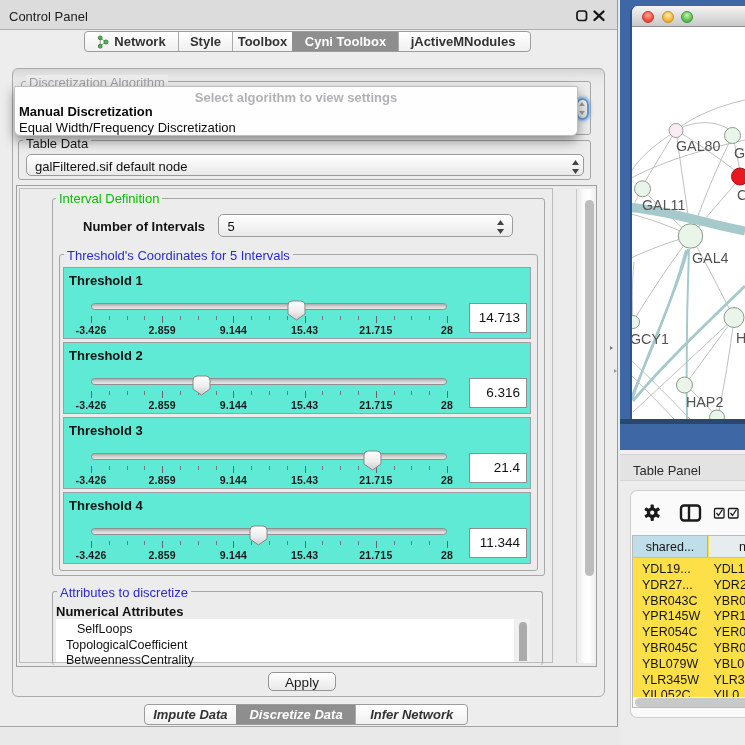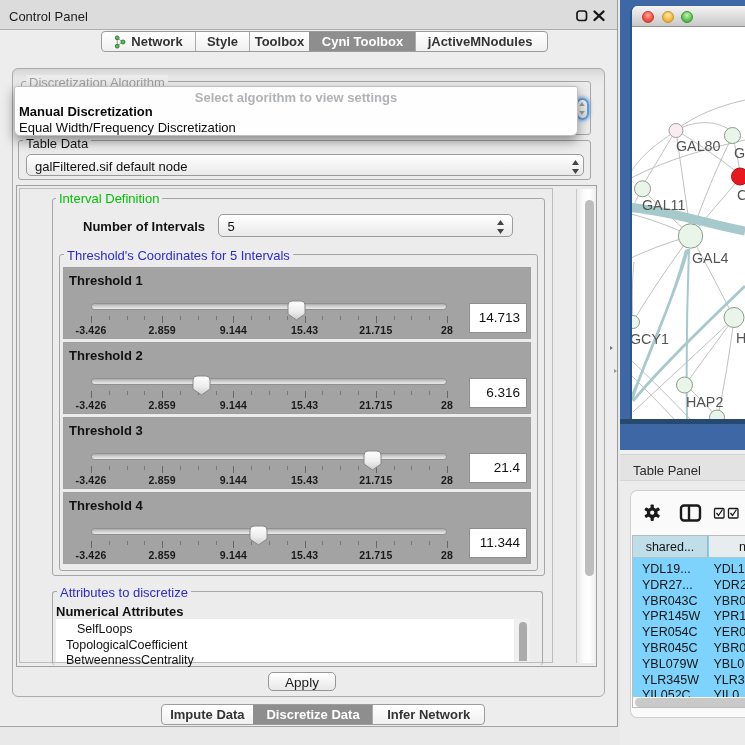--- a/index.html
+++ b/index.html
@@ -11,39 +11,39 @@
 
 #cp { position:absolute; left:0; top:0; width:618px; height:727px;
   background:#EDEDED; border-right:1px solid #9A9A9A; border-bottom:1px solid #A3A3A3; }
 #cp-title { position:absolute; left:0; top:0; width:617px; height:30px;
   background:#DCDCDC; border-bottom:1px solid #AFAFAF; }
 #cp-title .t { position:absolute; left:9px; top:9px; font-size:13px; color:#1C1C1C; }
 
 
 .tstrip { position:absolute; display:flex; height:21px;
   border:1px solid #9C9C9C; border-radius:4px; overflow:hidden;
-  background:linear-gradient(#FFFFFF,#F0F0F0);margin-left:17px; }
+  background:linear-gradient(#FFFFFF,#F0F0F0); }
 .tstrip .seg { height:100%; display:flex; align-items:center; justify-content:center;
   font-size:13px; font-weight:bold; color:#333; border-left:1px solid #ABABAB; }
 .tstrip .seg:first-child { border-left:none; }
 .tstrip .sel { background:#8E8E8E; color:#FFF; border-left-color:#8E8E8E; }
 
 
 .group { position:absolute; border:1px solid #A6A6A6; border-radius:3px; }
 .glabel { position:absolute; font-size:13px; padding:0 3px; white-space:nowrap; }
 
 
 .combo { position:absolute; height:24px; border:1px solid #9B9B9B; border-radius:5px;
   background:linear-gradient(#FFFFFF,#E9E9E9); font-size:13px; color:#111;padding-left:20px; }
 .combo .ct { position:absolute; left:8.5px; top:3.5px; }
 .combo .arr { position:absolute; right:7px; top:4px; width:9px; height:16px; }
 
 
 .tpanel { position:absolute; left:63px; width:467.5px; height:72px;
-  border:1px solid #9F9F9F; background:#a3a3a3; }
+  border:1px solid #9F9F9F; background:#5eead4; }
 .tpanel .tlab { position:absolute; left:5px; top:5px; font-size:13px; font-weight:bold; color:#111; }
 .track { position:absolute; left:27px; top:35px; width:356px; height:7px;
   border:1px solid #909090; border-radius:4px;
   background:linear-gradient(#ACACAC,#D9D9D9 60%,#E6E6E6); }
 .ticks1 { position:absolute; left:27px; top:47.5px; width:357px; height:4.5px;
   background:repeating-linear-gradient(to right,#777 0 1px,transparent 1px 17.8px); }
 .ticks2 { position:absolute; left:27px; top:47.5px; width:357px; height:7px;
   background:repeating-linear-gradient(to right,#666 0 1px,transparent 1px 71.2px); }
 .slab { position:absolute; top:56px; transform:translateX(-50%);
   font-size:10.5px; font-weight:bold; color:#1A1A1A; letter-spacing:0.2px; }
@@ -232,21 +232,21 @@
     <div style="position:absolute; left:10px; top:19px; font-size:12.5px; color:#111;">TopologicalCoefficient</div>
     <div style="position:absolute; left:10px; top:34.5px; font-size:12.5px; color:#111;">BetweennessCentrality</div>
   </div>
   <div class="abs" style="left:514.5px; top:618.5px; width:15.5px; height:43px; background:#F0F0F0;"></div>
   <div class="sb-thumb" style="left:519px; top:621.5px; width:8px; height:39.5px; border-radius:4px 4px 0 0; background:#ABABAB;"></div>
 
   <div class="abs" style="left:268px; top:672px; width:68px; height:19px; border:1px solid #969696;
      border-radius:5px; background:linear-gradient(#FFFFFF,#E8E8E8);
      font-size:13.5px; color:#1C1C1C; text-align:center; padding-top:2px;">Apply</div>
 
-  <div class="tstrip" style="left:144px; top:704px; width:324px;">
+  <div class="tstrip" style="left:144px; top:704px; width:324px;font-style:italic;">
     <div class="seg" style="width:91px;">Impute Data</div>
     <div class="seg sel" style="width:120px;">Discretize Data</div>
     <div class="seg" style="width:112px;">Infer Network</div>
   </div>
 
   <div class="abs" style="left:610px; top:346px; width:0; height:0;
      border-top:2.5px solid transparent; border-bottom:2.5px solid transparent; border-left:3.5px solid #777;"></div>
   <div class="abs" style="left:614px; top:369px; width:0; height:0;
      border-top:2.5px solid transparent; border-bottom:2.5px solid transparent; border-left:3.5px solid #999;"></div>
 
@@ -348,21 +348,21 @@
     <rect x="38" y="1.5" width="19" height="15" rx="3" fill="none" stroke="#1A1A1A" stroke-width="2.4"></rect>
     <line x1="46" y1="2" x2="46" y2="16" stroke="#1A1A1A" stroke-width="2.4"></line>
     <g fill="none" stroke="#1A1A1A" stroke-width="1.3">
       <rect x="71.5" y="4.5" width="9.5" height="9.5" rx="1"></rect>
       <path d="M73.5 9 L75.5 11.5 L79.5 5.5"></path>
       <rect x="85.5" y="4.5" width="9.5" height="9.5" rx="1"></rect>
       <path d="M87.5 9 L89.5 11.5 L93.5 5.5"></path>
     </g>
   </svg>
 
-  <div class="abs" style="left:632px; top:535px; width:113px; height:173px; background:#7dd3fc;
+  <div class="abs" style="left:632px; top:535px; width:113px; height:173px; background:#fde047;
      border:1px solid #BBB; border-right:none; overflow:hidden; font-size:12.5px; color:#151515;">
     <div style="position:absolute; left:0; top:0; width:75px; height:22px; background:#BFDEE9;
        border-right:1px solid #9FB7C0; border-bottom:1px solid #A9C7D1; text-align:center; padding-top:4px;">shared...</div>
     <div style="position:absolute; left:76px; top:0; width:37px; height:22px; background:#E7ECEE;
        border-bottom:1px solid #A9C7D1; padding-top:4px; padding-left:30px;">na</div>
     <div style="position:absolute; left:9px;  top:26px;  line-height:15.8px;">YDL19...<br>YDR27...<br>YBR043C<br>YPR145W<br>YER054C<br>YBR045C<br>YBL079W<br>YLR345W<br>YIL052C</div>
     <div style="position:absolute; left:80.5px; top:26px; line-height:15.8px;">YDL1<br>YDR2<br>YBR0<br>YPR1<br>YER0<br>YBR0<br>YBL0<br>YLR3<br>YIL0</div>
     <div style="position:absolute; left:0; top:161px; width:113px; height:12px; background:#FAFAFA;"></div>
     <div style="position:absolute; left:2px; top:162px; width:111px; height:9px; background:#C9C9C9; border-radius:5px 0 0 5px;"></div>
   </div>

